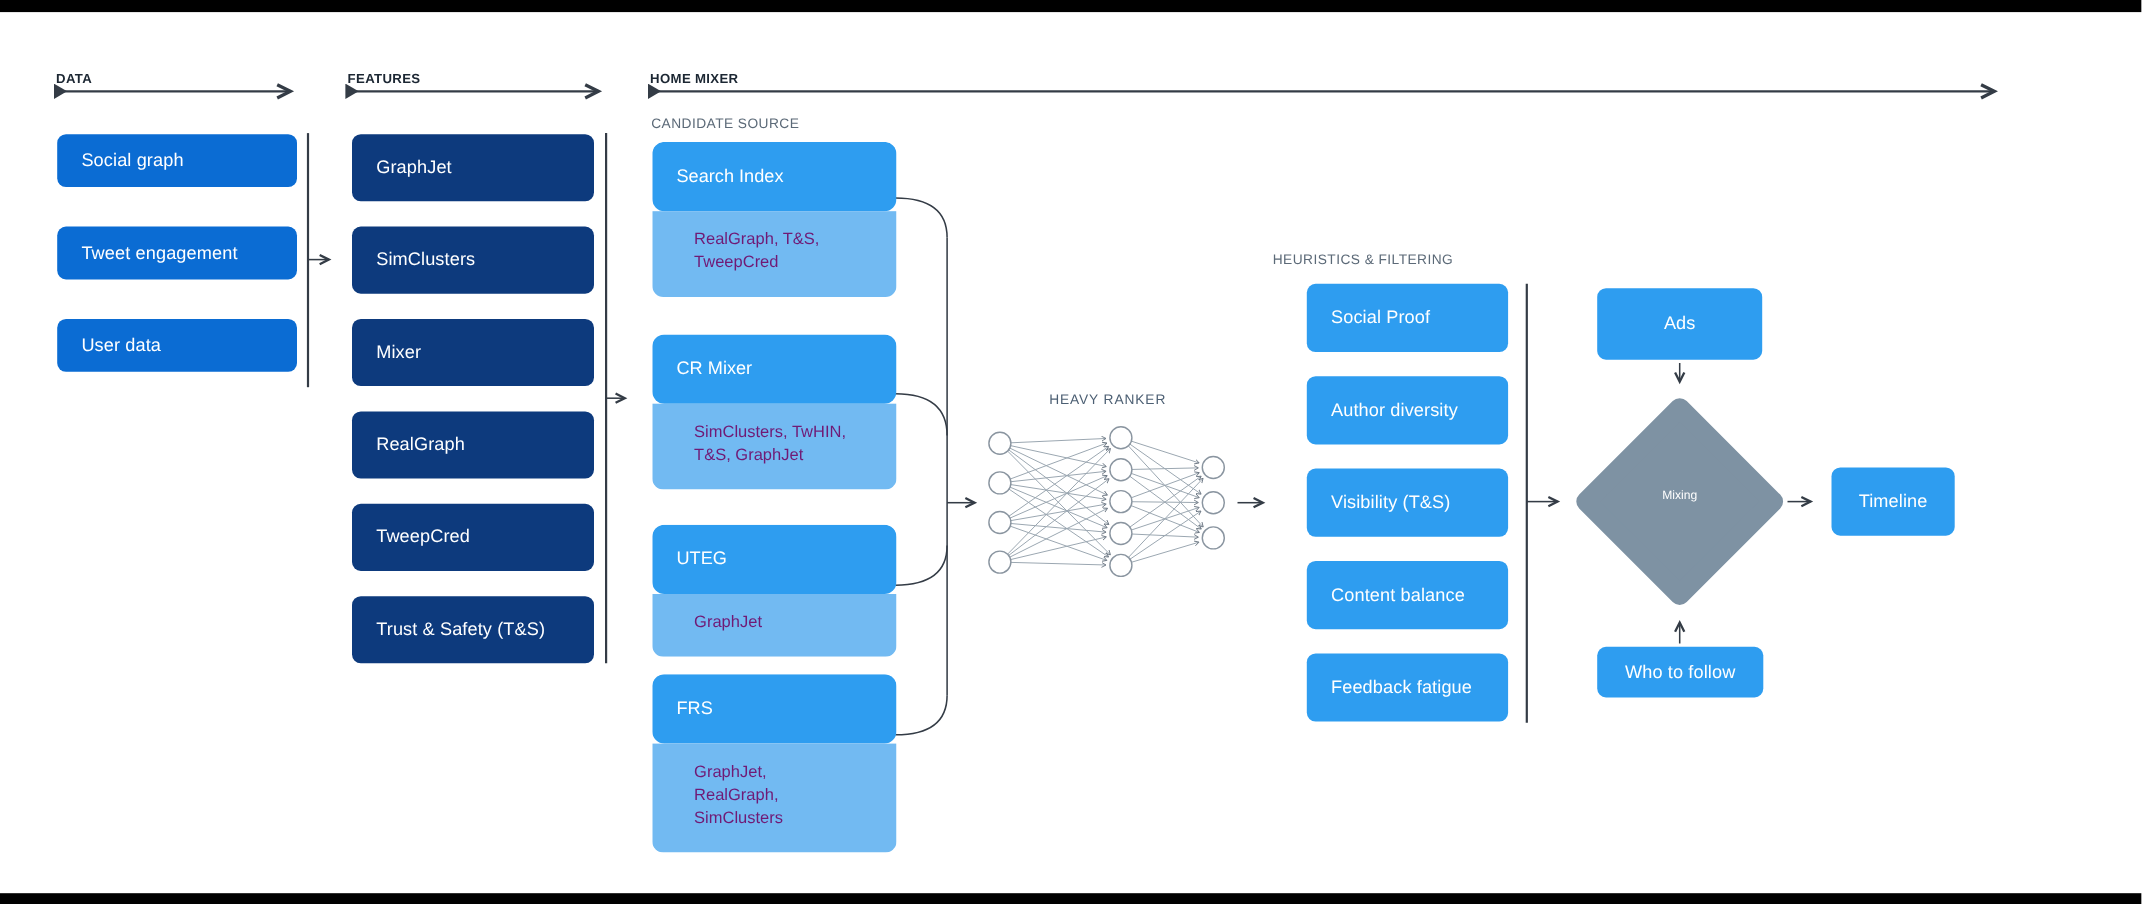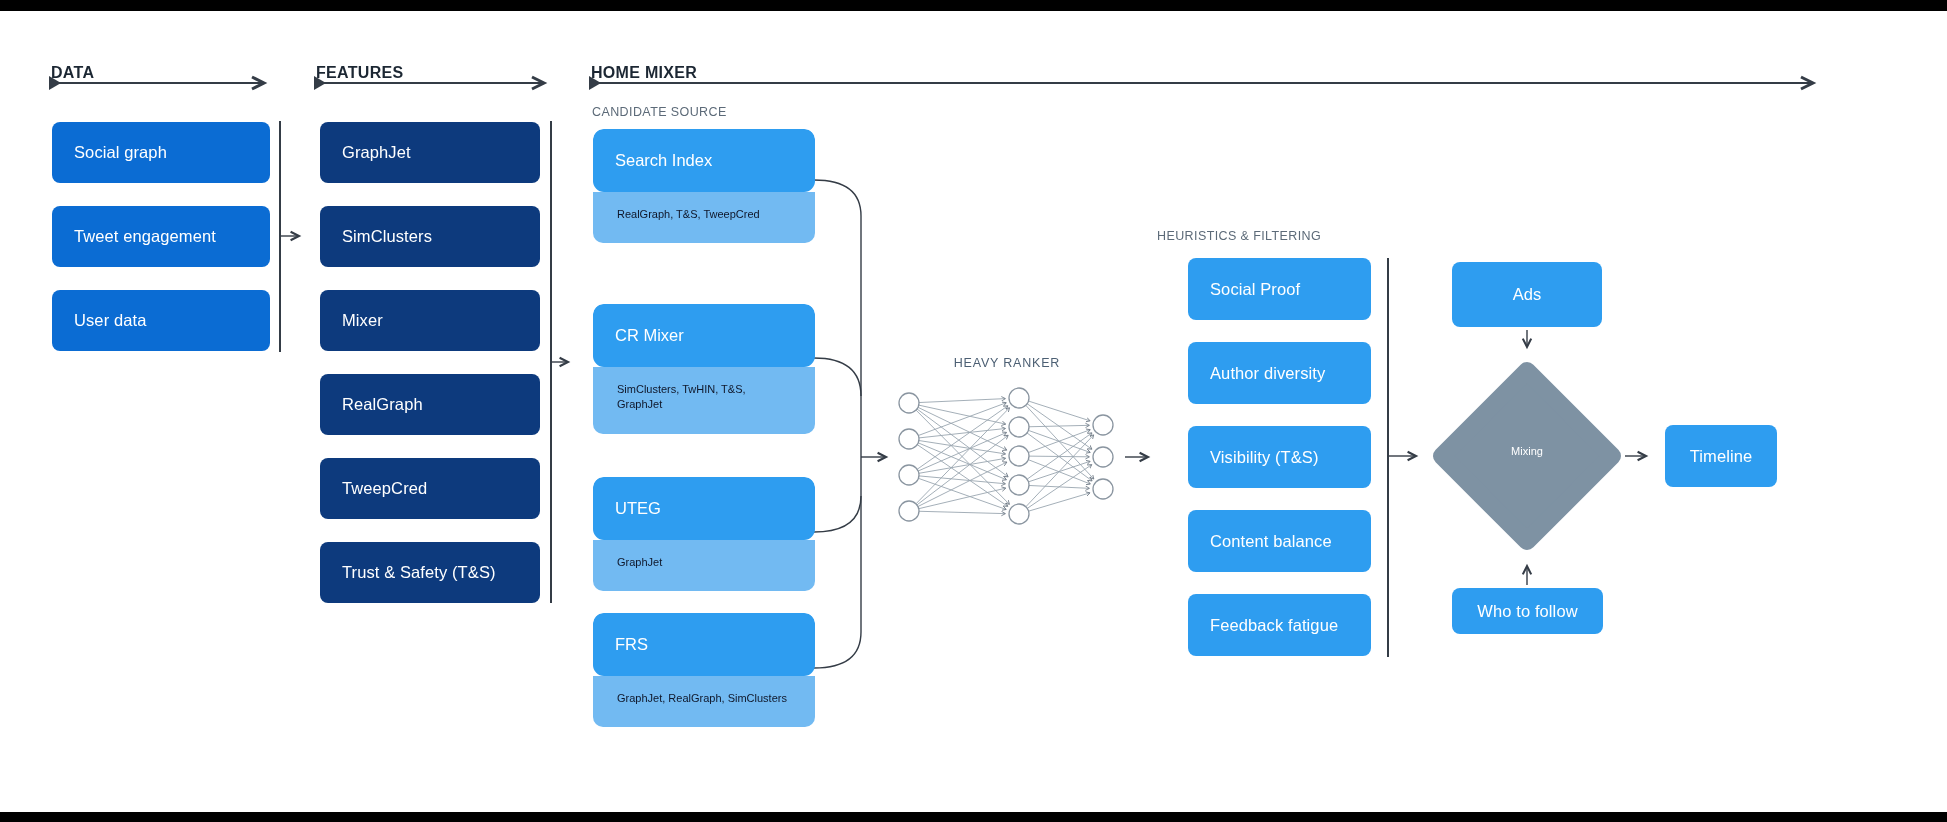--- a/index.html
+++ b/index.html
@@ -8,36 +8,36 @@
   .bar{position:absolute;left:0;width:1947px;background:#000;}
   .bar.top{top:0;height:11px;}
   .bar.bottom{top:812px;height:10px;}
   #lines{position:absolute;left:0;top:0;width:1947px;height:822px;pointer-events:none;}
   .flow{stroke:var(--line,#343C46);fill:none;}
   .thick{stroke-width:2px;}
   .thin{stroke-width:1.4px;}
   .nn-edge{stroke:#9AA6B0;stroke-width:0.9px;fill:none;}
   .nn-node{fill:#fff;stroke:#8A95A0;stroke-width:1.3px;}
   .diamond{fill:var(--diamond,#7E92A3);stroke:var(--diamond,#7E92A3);stroke-width:18px;stroke-linejoin:round;}
-  .sec-label{position:absolute;font-size:16px;font-weight:bold;color:var(--label-dark,#1C2733);
+  .sec-label{position:absolute;font-size:12px;font-weight:bold;color:var(--label-dark,#1C2733);
              letter-spacing:.3px;white-space:nowrap;}
   .sub-label{position:absolute;font-size:12.5px;font-weight:500;color:var(--label-gray,#5C6A78);
              letter-spacing:.4px;white-space:nowrap;}
   .sub-label.ranker{color:#4C5F73;letter-spacing:.8px;}
   .box{position:absolute;display:flex;align-items:center;padding:0 22px;border-radius:8px;
        color:#fff;font-size:16.5px;font-weight:500;letter-spacing:.1px;box-sizing:border-box;}
-  .box.data{background:var(--data-box,#0B6CD3);width:218px;height:61px;left:52px;}
+  .box.data{background:var(--data-box,#0B6CD3);width:218px;height:48px;left:52px;}
   .box.feature{background:var(--feature-box,#0D3A7D);width:220px;height:61px;left:320px;}
   .box.filter{background:var(--filter-box,#2E9DF0);width:183px;height:62px;left:1188px;}
   .box.centered{justify-content:center;padding:0;text-align:left;}
   .cs-box{position:absolute;left:593px;width:222px;border-radius:10px;overflow:hidden;box-sizing:border-box;}
   .cs-head{background:var(--source-header,#2E9DF0);height:63px;display:flex;align-items:center;
            padding:0 22px;color:#fff;font-size:16.5px;font-weight:500;border-radius:11px;}
-  .cs-body{background:var(--source-body,#72BAF2);padding:15px 24px 21px;color:#0f172a;
-           font-size:11px;font-weight:500;line-height:1.4;}
+  .cs-body{background:var(--source-body,#72BAF2);padding:15px 38px 21px;color:#701a75;
+           font-size:15px;font-weight:500;line-height:1.4;}
   .mix-label{position:absolute;left:1467px;top:445px;width:120px;text-align:center;color:#fff;
              font-size:11px;font-weight:500;}
 </style>
 </head>
 <body>
 
 <div id="canvas">
 
   <div class="bar top"></div>
   <div class="bar bottom"></div>

